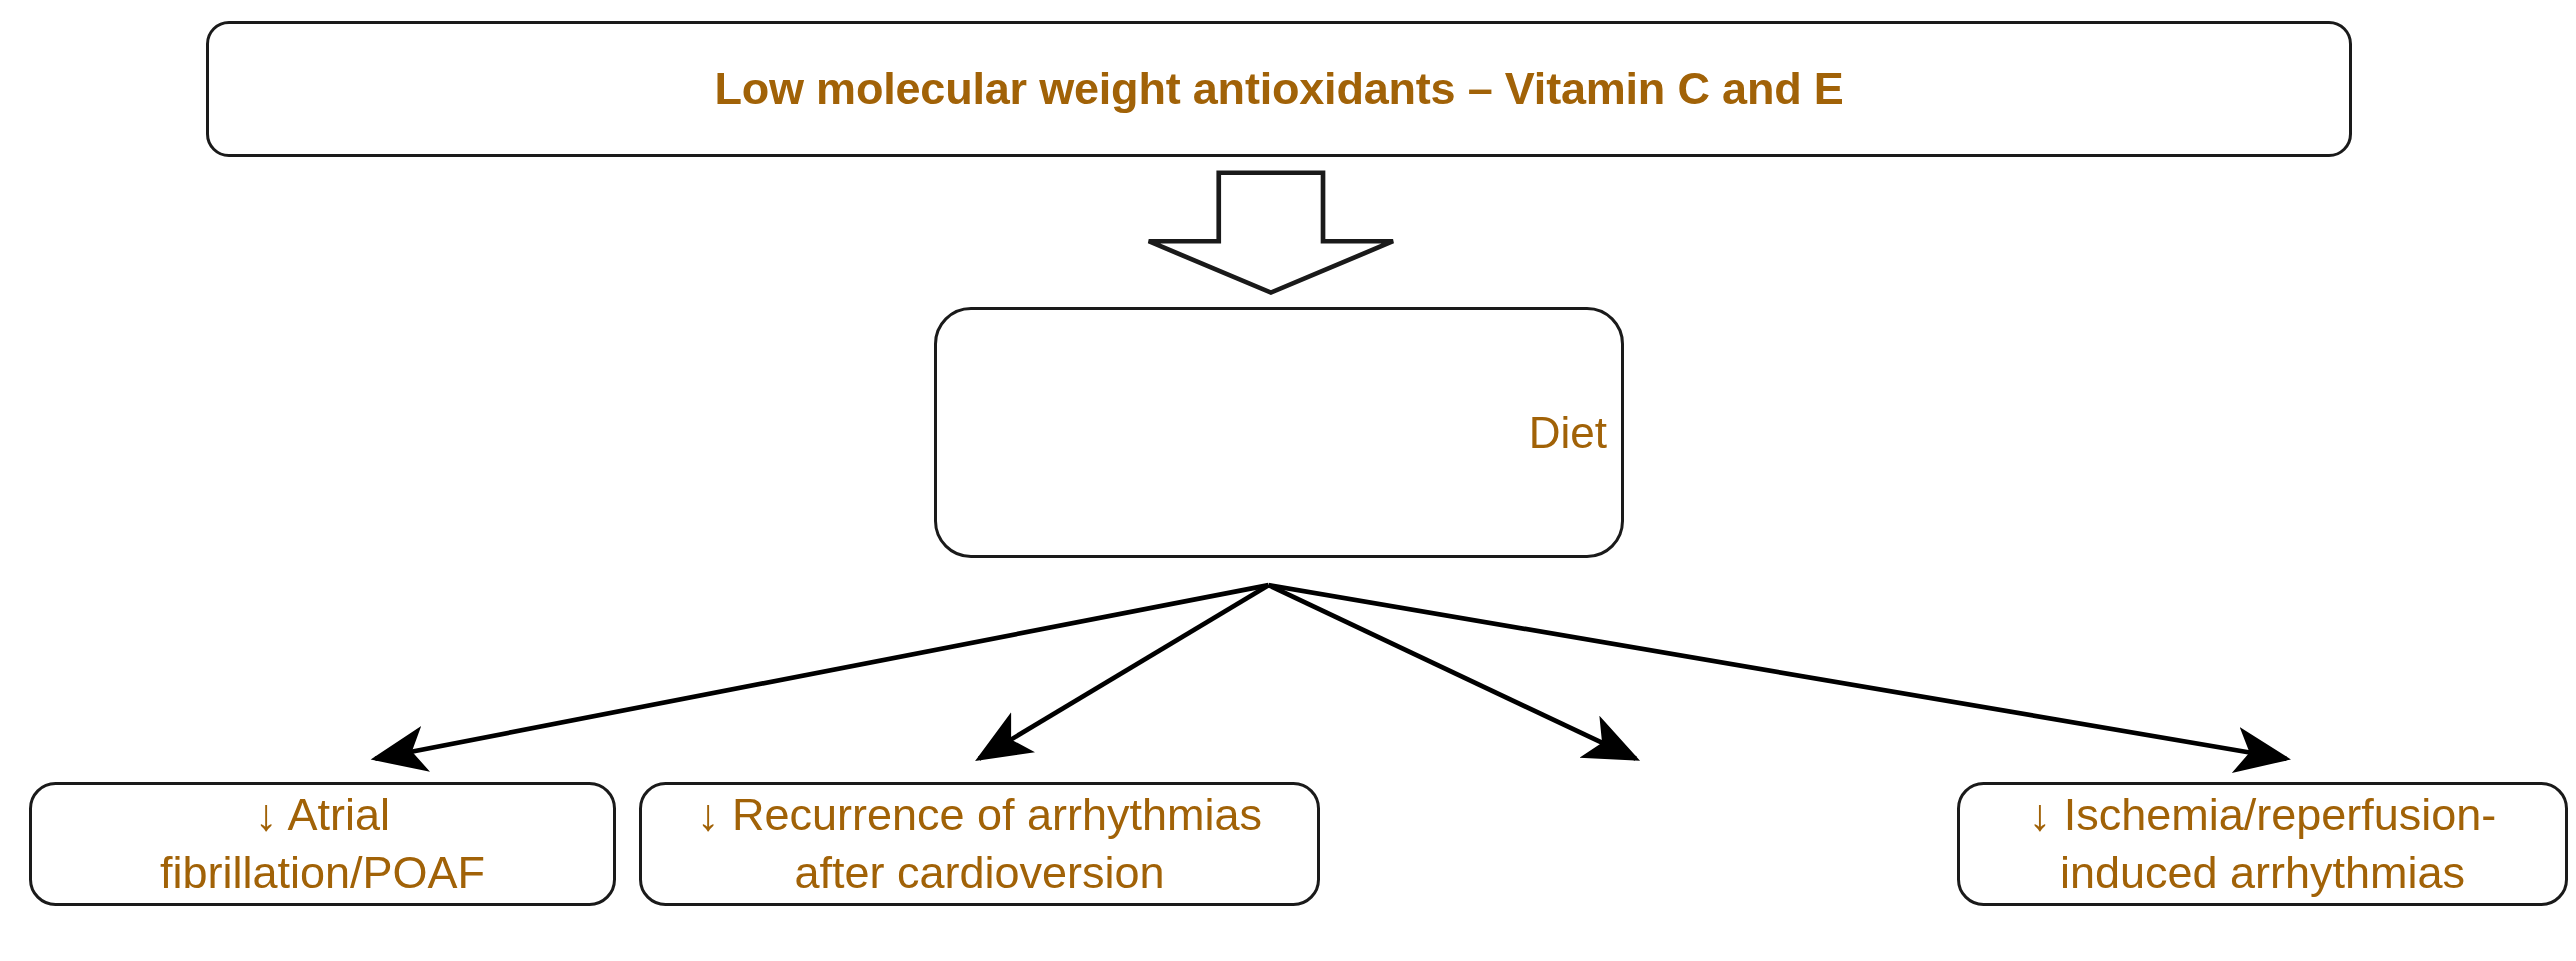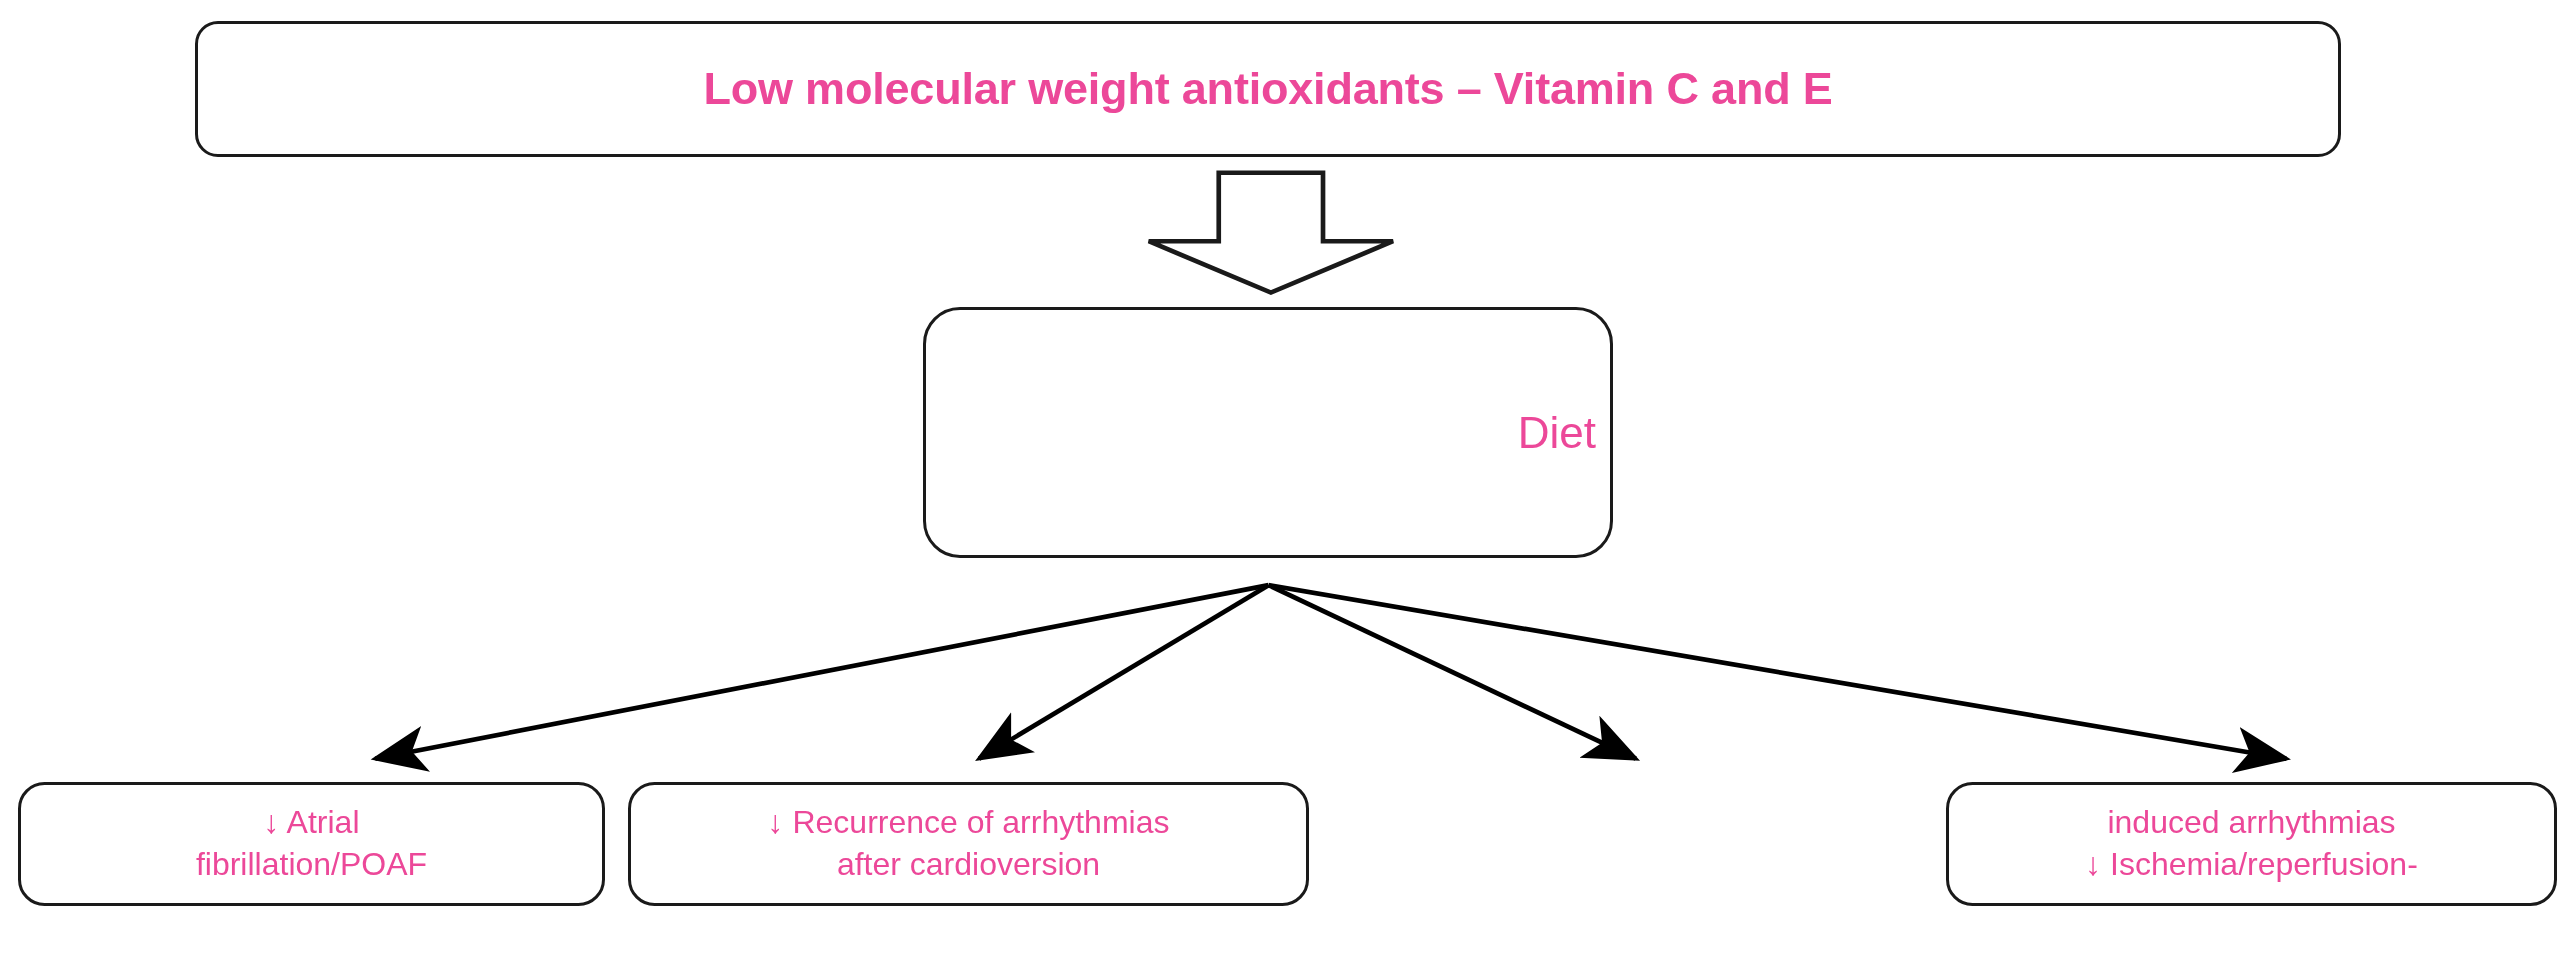--- a/index.html
+++ b/index.html
@@ -10,21 +10,22 @@
     position:absolute;
     box-sizing:border-box;
     background:#ffffff;
     border:3.9px solid #1a1a1a;
     border-radius:26.5px;
     display:flex;
     align-items:center;
     justify-content:center;
     text-align:center;
     line-height:1.30;
-    color:#ec4899;
+    color:#a16207;
+    margin-left:11px;
   }
   .node .txt{display:block;width:100%;padding:0 14px;}
 
   
   #node-top{
     left:195px; top:21px; width:2146px; height:136px;
     border-width:3.9px; border-radius:23px;
     font-size:45px; font-weight:bold; letter-spacing:-0.2px;
   }
 
@@ -33,21 +34,21 @@
     left:923px; top:307px; width:690px; height:251px;
     border-width:3.9px; border-radius:37px;
     font-size:44px; font-weight:normal;text-align:right;
   }
   #node-mid .line{display:block;white-space:nowrap;}
 
   
   .outcome{
     top:782px; height:124px;
     border-width:3.9px; border-radius:26.5px;
-    font-size:32px; font-weight:normal;
+    font-size:45px; font-weight:normal;
   }
   .outcome .line{display:block;white-space:nowrap;}
   #node-out-0{ left:18px;   width:587px; }
   #node-out-1{ left:628px;  width:681px; }
   #node-out-2{ left:1329px; width:598px; }
   #node-out-3{ left:1946px; width:611px; }
 
   
   #links{position:absolute;left:0;top:0;width:2576px;height:961px;pointer-events:none;}
   .conn{stroke:#000000;stroke-width:6;fill:none;}
@@ -93,19 +94,19 @@
   <div class="node outcome" id="node-out-1">
     <span class="txt">
       <span class="line">↓ Recurrence of arrhythmias</span>
       <span class="line">after cardioversion</span>
     </span>
   </div>
 
 
   <div class="node outcome" id="node-out-3">
     <span class="txt">
+      <span class="line">↓ Ischemia/reperfusion-</span>
       <span class="line">induced arrhythmias</span>
-      <span class="line">↓ Ischemia/reperfusion-</span>
     </span>
   </div>
 
 </div>
 
 
 </body></html>

